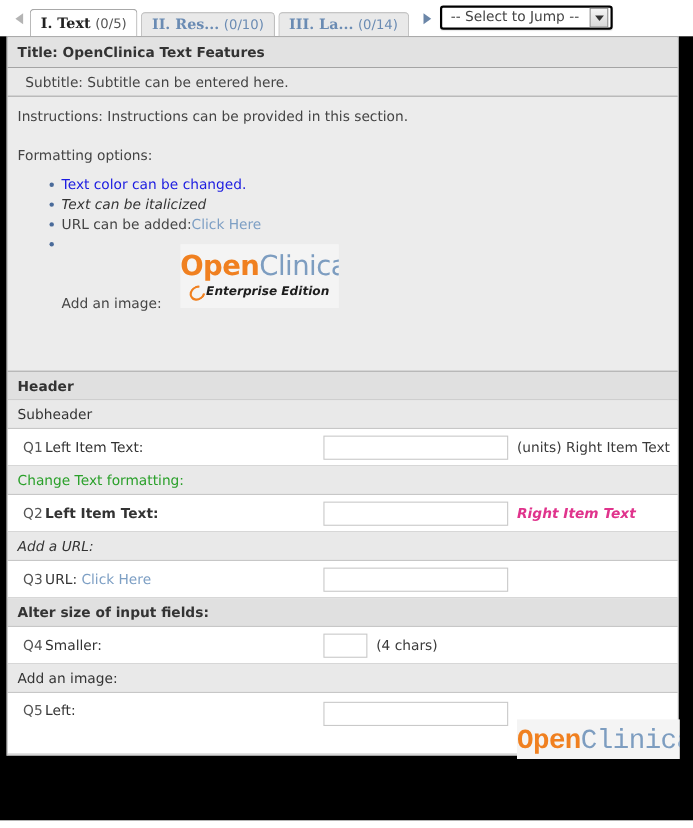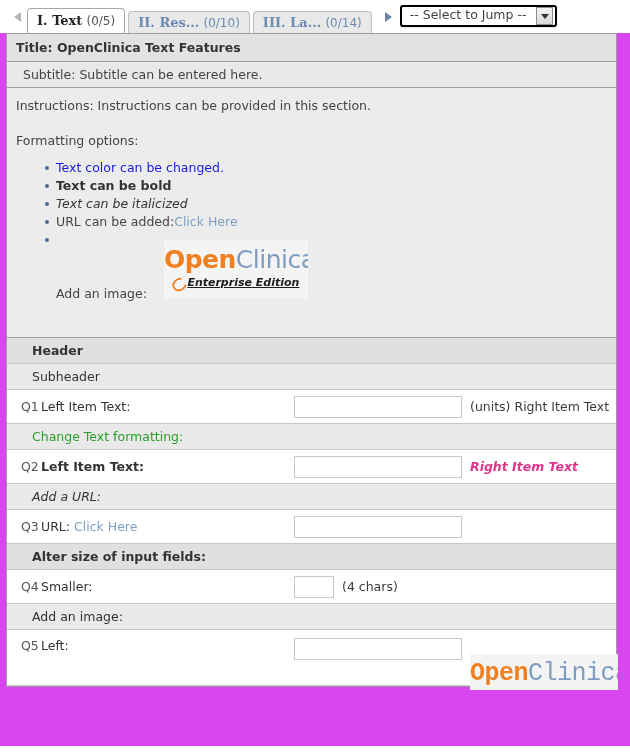--- a/index.html
+++ b/index.html
@@ -6,21 +6,21 @@
     margin: 0;
     padding: 0;
     background: #ffffff;
     font-family: "DejaVu Sans", sans-serif;
   }
   #screen {
     position: relative;
     width: 630px;
     height: 746px;
     overflow: hidden;
-    background: #d946ef;
+    background: #000000;
     font-size: 12px;
     color: #333333;
   }
 
   
   .tabbar {
     position: absolute;
     left: 0; top: 0;
     width: 630px;
     height: 33px;
@@ -194,21 +194,20 @@
   .lo-open { color: #f08020; }
   .lo-clin { color: #7d9dc0; font-weight: normal; }
   .logo-sub {
     margin-top: 3px;
     font-size: 11px;
     font-style: italic;
     font-weight: bold;
     color: #1d1d1d;
     font-family: "DejaVu Sans", sans-serif;
     white-space: nowrap;
-    text-decoration: underline;
   }
   .swoosh {
     display: inline-block;
     width: 13px; height: 11px;
     margin-right: 2px;
     vertical-align: -2px;
     position: relative;
   }
   .swoosh:before {
     content: "";
@@ -217,21 +216,21 @@
     width: 11px; height: 9px;
     border: 2px solid #f08020;
     border-radius: 50%;
     border-right-color: transparent;
     transform: rotate(-35deg);
   }
 
   
   .grp-head {
     border-bottom: 1px solid #c7c7c7;
-    padding: 5px 25px;
+    padding: 5px 9px;
     font-size: 12.5px;
     background: #e7e7e7;
     color: #333333;
   }
   .grp-head.bold { font-weight: bold; background: #e0e0e0; }
   .grp-head.green { color: #2aa02a; background: #e9e9e9; }
   .grp-head.italic { font-style: italic; background: #e9e9e9; color: #333333; }
   .grp-head.plain { background: #e9e9e9; }
 
   .qrow {
@@ -342,23 +341,20 @@
     <div class="sec-title">Title: OpenClinica Text Features</div>
     <div class="sec-subtitle">Subtitle: Subtitle can be entered here.</div>
 
     <div class="instructions">
       <div class="line">Instructions: Instructions can be provided in this section.</div>
       <div class="line fmt-label">Formatting options:</div>
 
       <ul class="fmtlist">
         <li>
           <span class="blue-text">Text color can be changed.</span>
-        </li>
-        <li>
-          <span class="bold-text">Text can be bold</span>
         </li>
         <li>
           <span class="ital-text">Text can be italicized</span>
         </li>
         <li>
           <span>URL can be added:</span><a class="link" href="#">Click Here</a>
         </li>
         <li>
           <span>Add an image:</span>
           <div class="logo logo-ent">

